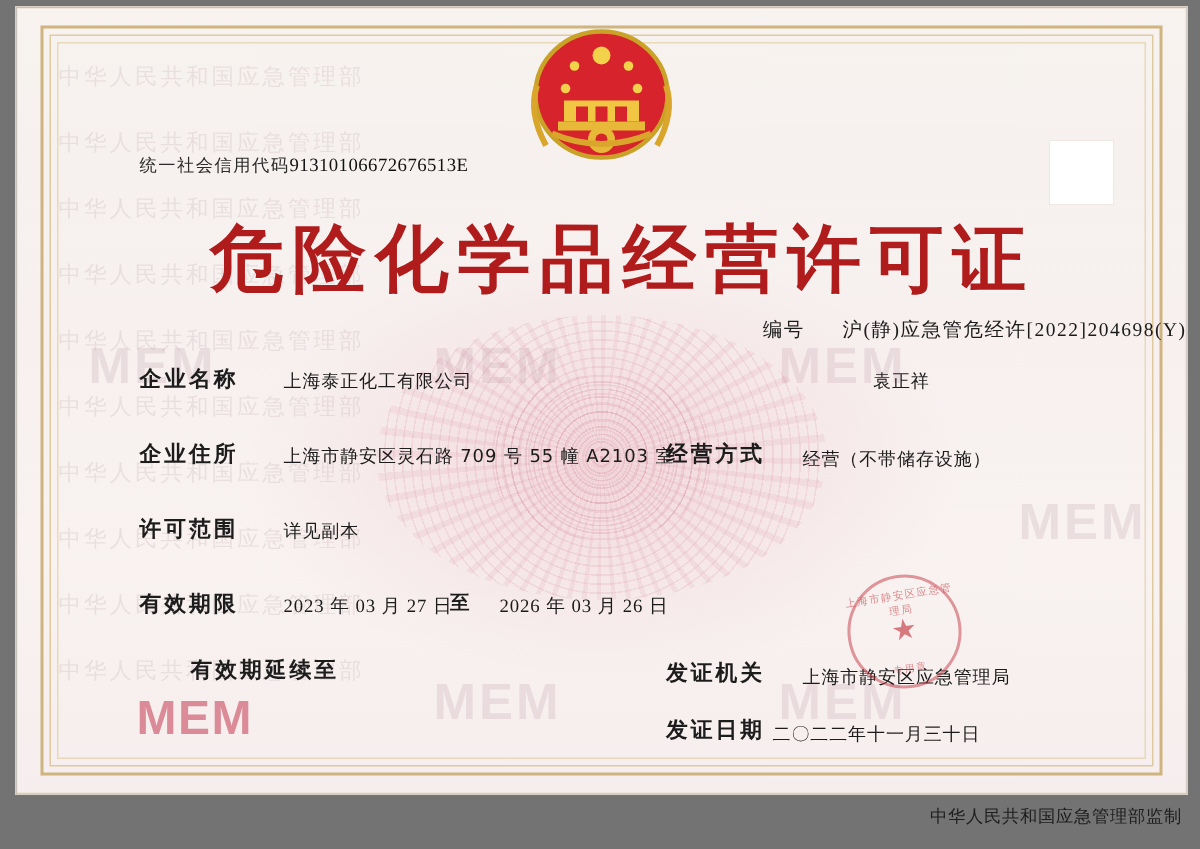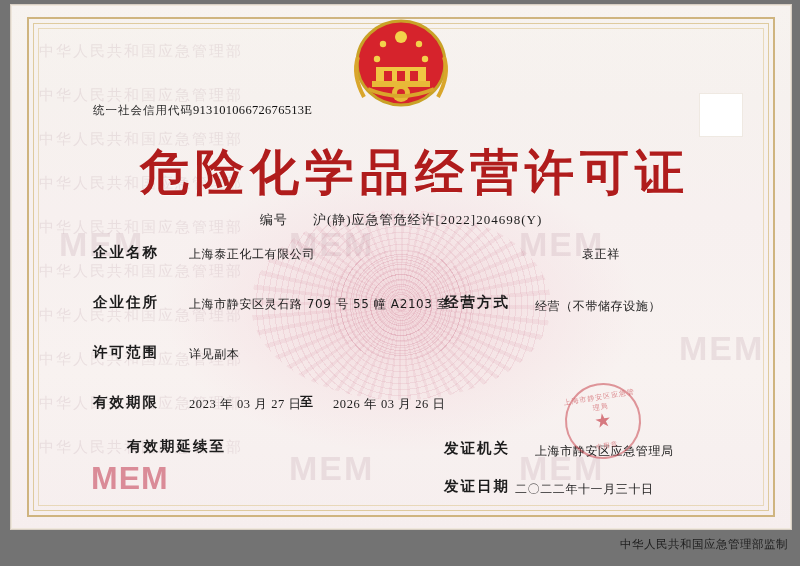--- a/index.html
+++ b/index.html
@@ -156,21 +156,21 @@
     letter-spacing: 6px;
     color: #b01c1c;
     text-shadow: 0 1px 0 rgba(255,255,255,.5);
     padding-left: 28px;
   }
 
   .code-line {
     position: absolute;
     left: 0; right: 0;
     top: 206px;
-    text-align: center;
+    text-align: right;
     font-family: "DejaVu Sans", "Liberation Sans", sans-serif;
     font-size: 13px;
     color: #1b1b1b;
     letter-spacing: 1px;
   }
   .code-line .code-label { margin-right: 20px; }
   .code-line .code-value {
     font-family: "Liberation Serif", serif;
     font-size: 13px;
   }

